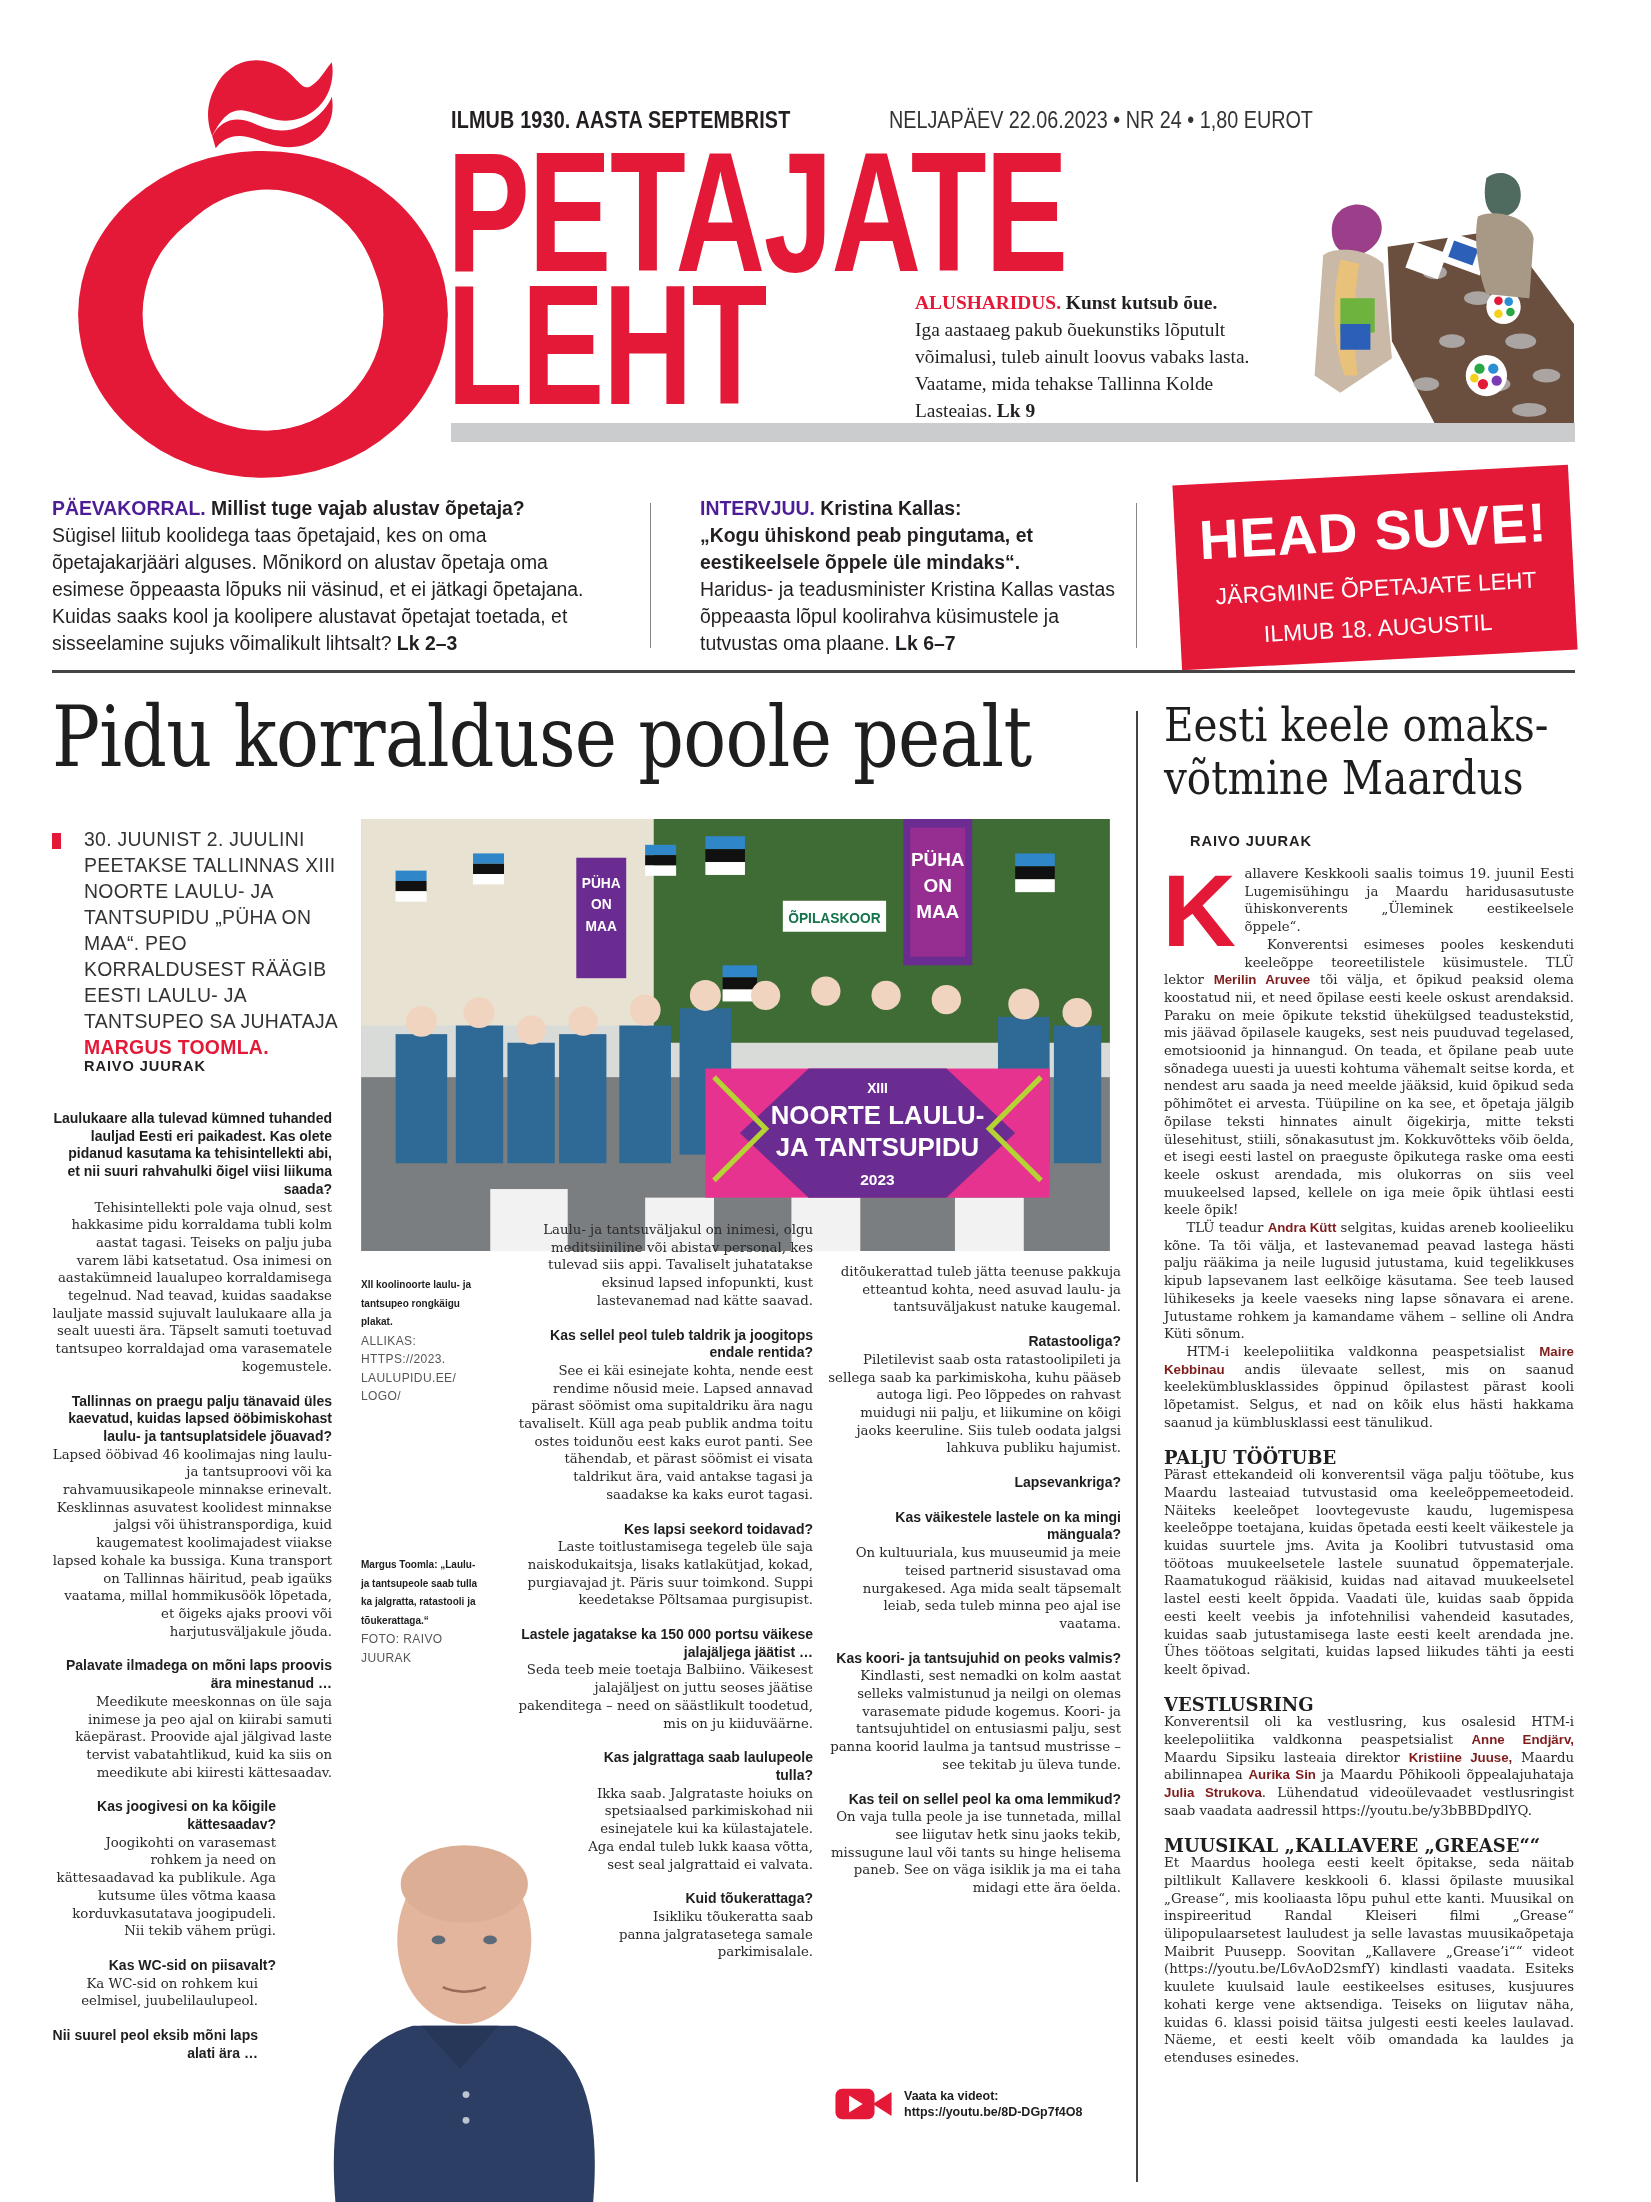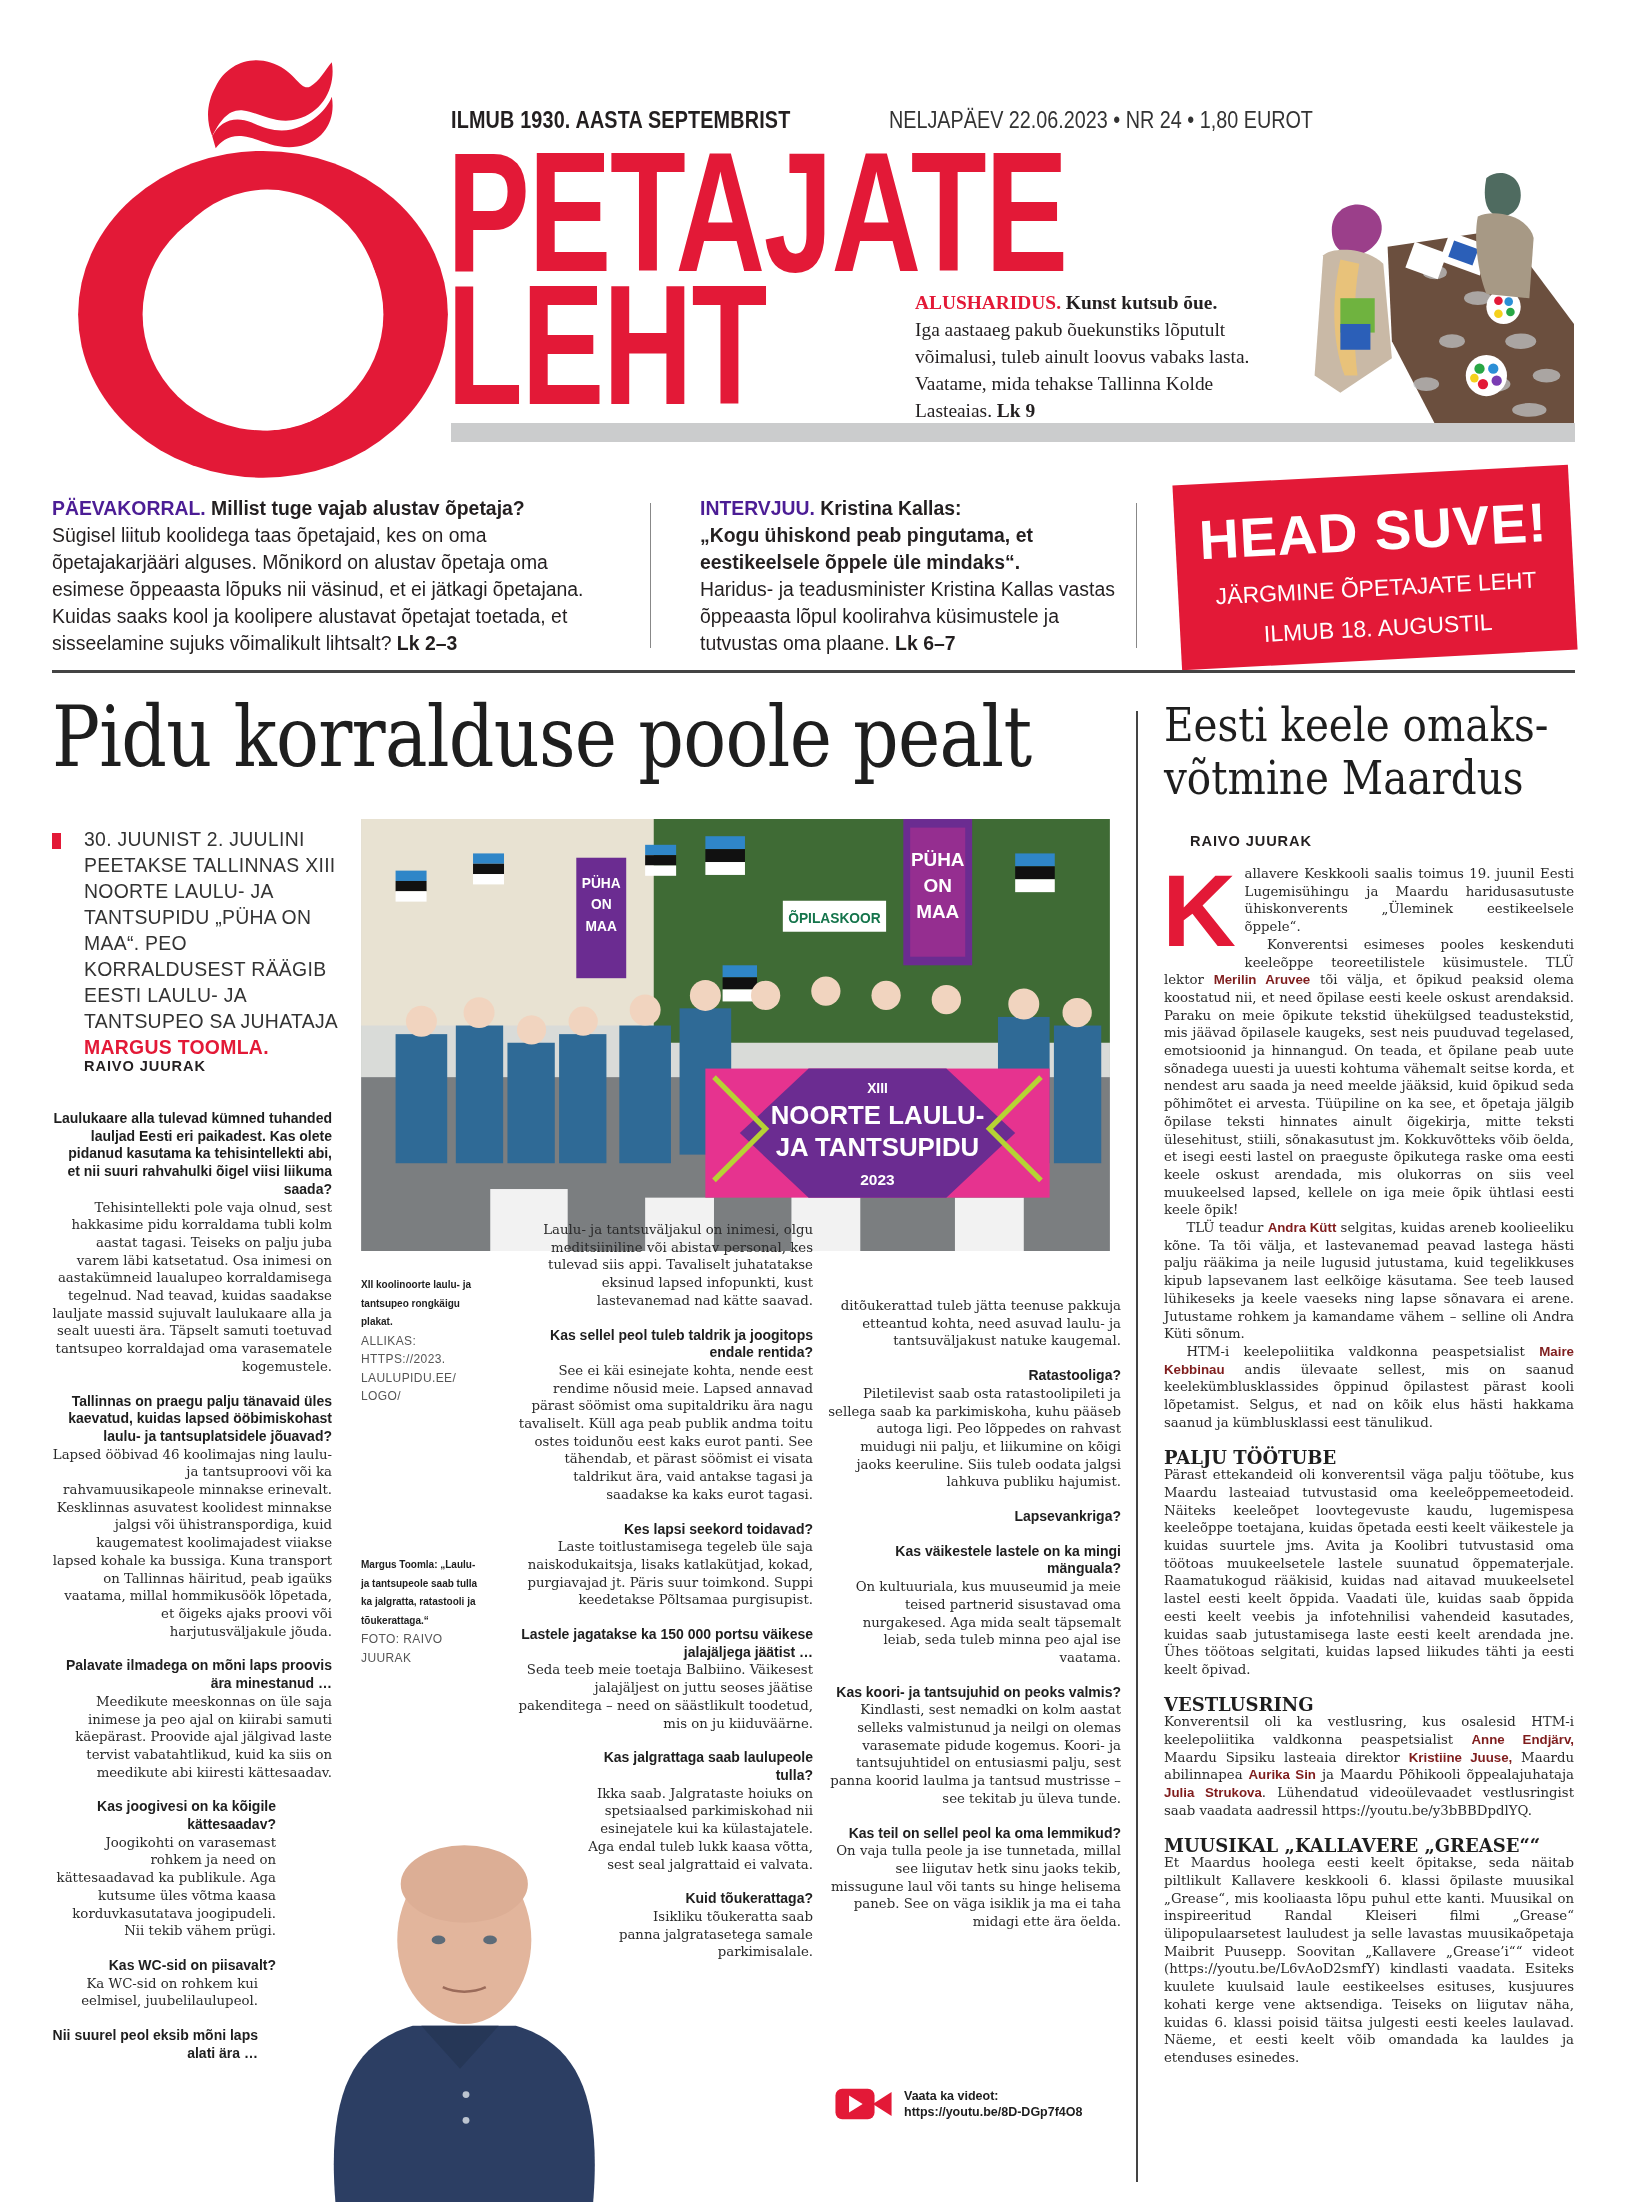--- a/index.html
+++ b/index.html
@@ -316,21 +316,21 @@
     <p class="q">Kas jalgrattaga saab laulupeole tulla?</p>
     <p>Ikka saab. Jalgrataste hoiuks on spetsiaalsed parkimiskohad nii esinejatele kui ka külastajatele. Aga endal tuleb lukk kaasa võtta, sest seal jalgrattaid ei valvata.</p>
   </div>
   <div class="gap"></div>
   <div style="margin-left:95px">
     <p class="q">Kuid tõukerattaga?</p>
     <p style="max-height:53px; overflow:hidden">Isikliku tõukeratta saab panna jalgratasetega samale parkimisalale. Renditõukerattad tuleb jätta teenuse pakkuja etteantud kohta, need asuvad laulu- ja tantsuväljakust natuke kaugemal.</p>
   </div>
 </div>
 
-<div class="abs col" style="left:828px; top:1297px; width:293px;">
+<div class="abs col" style="left:828px; top:1263px; width:293px;">
   <p>ditõukerattad tuleb jätta teenuse pakkuja etteantud kohta, need asuvad laulu- ja tantsuväljakust natuke kaugemal.</p>
   <div class="gap"></div>
   <p class="q">Ratastooliga?</p>
   <p>Piletilevist saab osta ratastoolipileti ja sellega saab ka parkimiskoha, kuhu pääseb autoga ligi. Peo lõppedes on rahvast muidugi nii palju, et liikumine on kõigi jaoks keeruline. Siis tuleb oodata jalgsi lahkuva publiku hajumist.</p>
   <div class="gap"></div>
   <p class="q">Lapsevankriga?</p>
   <div class="gap"></div>
   <p class="q">Kas väikestele lastele on ka mingi mänguala?</p>
   <p>On kultuuriala, kus muuseumid ja meie teised partnerid sisustavad oma nurgakesed. Aga mida sealt täpsemalt leiab, seda tuleb minna peo ajal ise vaatama.</p>
   <div class="gap"></div>

